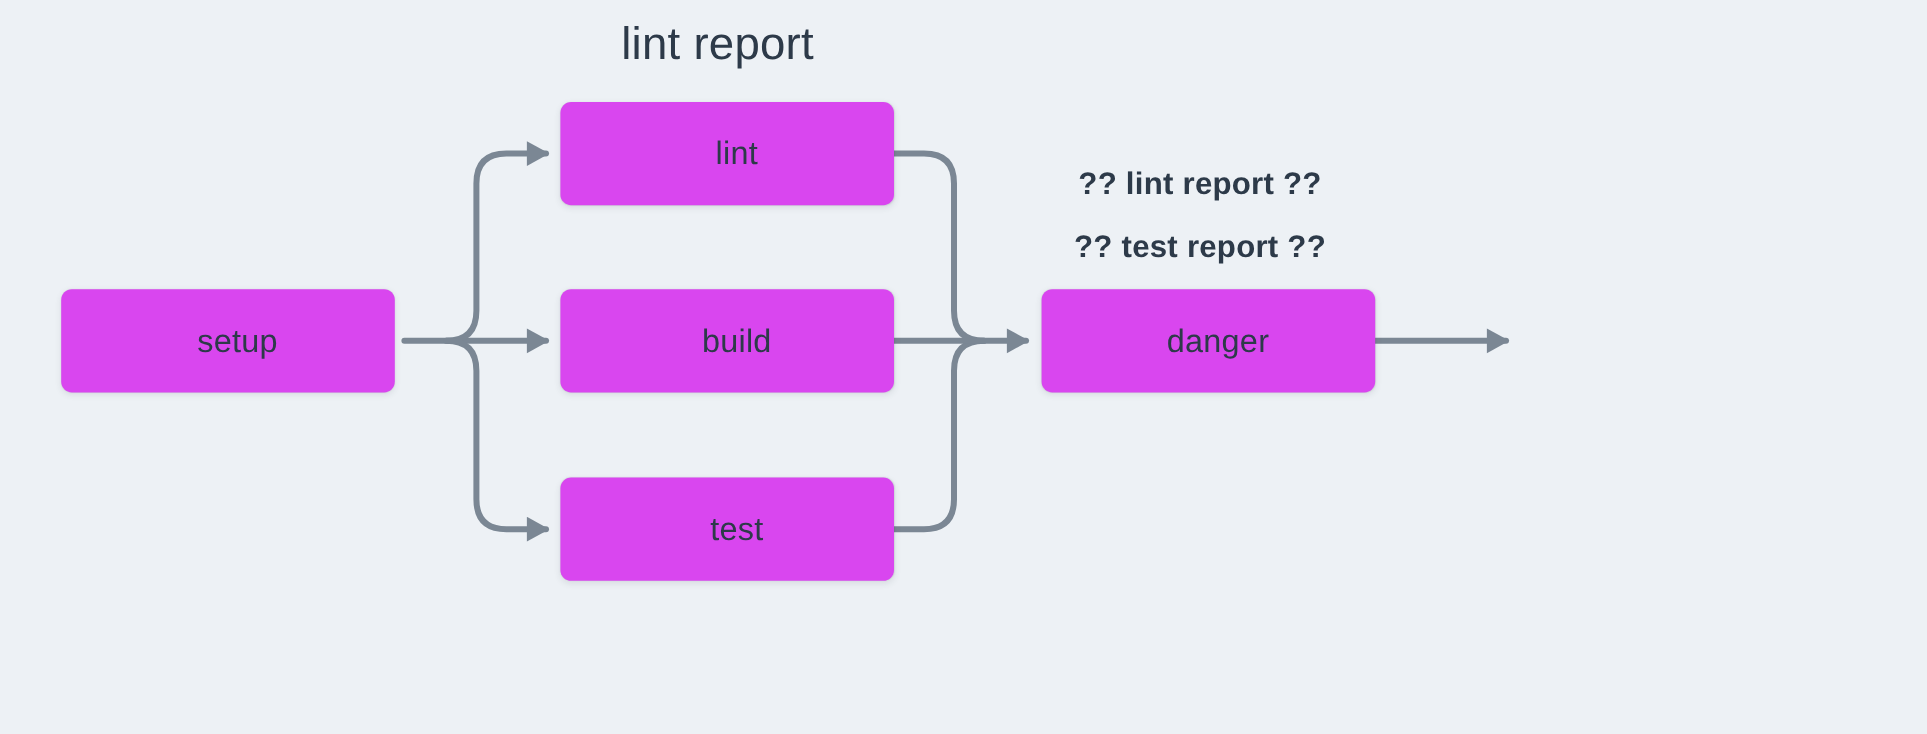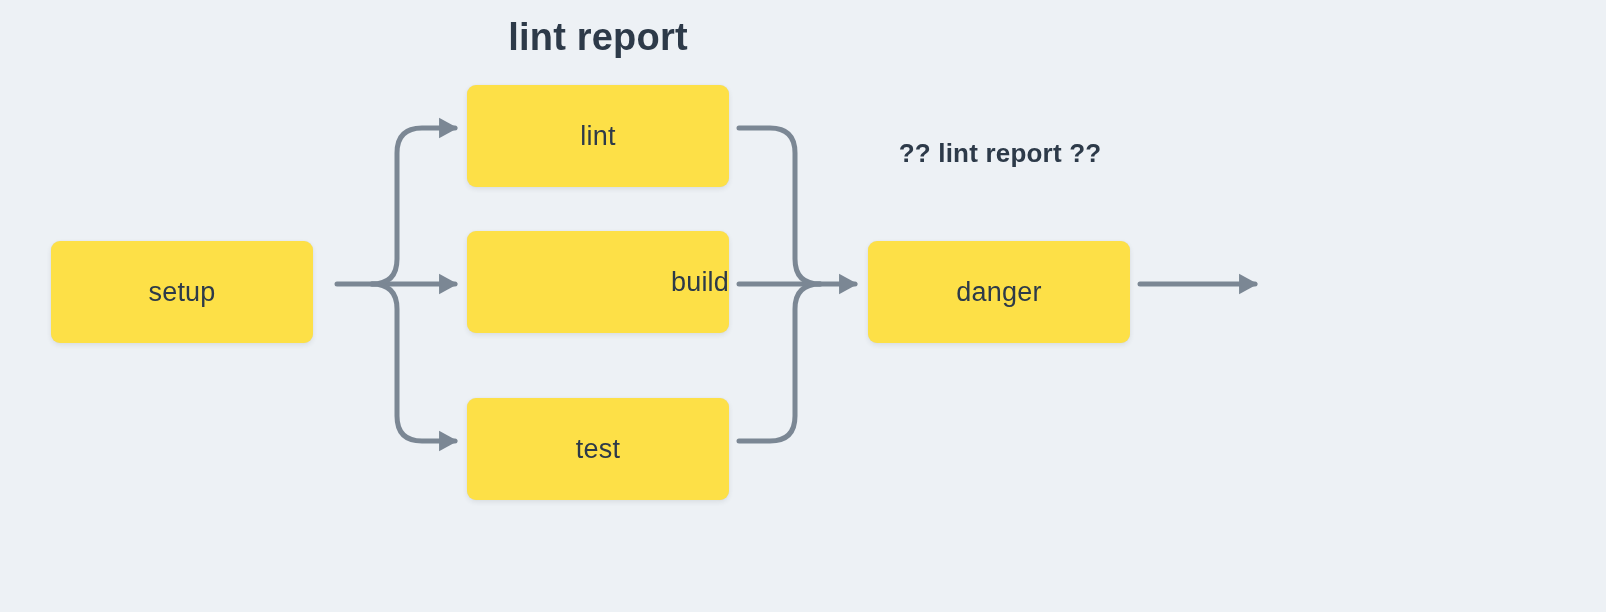--- a/index.html
+++ b/index.html
@@ -13,45 +13,46 @@
     position: relative;
     width: 1606px; height: 612px;
   }
   .edges {
     position: absolute; left: 0; top: 0;
     width: 1606px; height: 612px;
     z-index: 1;
   }
   .node {
     position: absolute;
-    width: 262px; height: 102px;
-    background: #fde047;
+    width: 262px; height: 86px;
+    background: #d946ef;
     border-radius: 9px;
     box-shadow: 0 2px 5px rgba(45, 55, 72, 0.10), 0 0 1px rgba(45, 55, 72, 0.10);
     display: flex; align-items: center; justify-content: center;
     z-index: 2;
+    padding-left: 16px;
   }
   .node-label {
     font-size: 27px;
     font-weight: 500;
     color: #2d3a49;
     letter-spacing: 0.2px;
   }
   .node-setup  { left: 51px;   top: 241px; }
   .node-lint   { left: 467px;  top: 85px;  }
-  .node-build  { left: 467px;  top: 231px; justify-content: flex-end; }
+  .node-build  { left: 467px;  top: 241px; }
   .node-test   { left: 467px;  top: 398px; }
   .node-danger { left: 868px;  top: 241px; }
   .node-slack  { left: 1268px; top: 241px; }
   .diagram-title {
     position: absolute;
     width: 262px;
     text-align: center;
     font-size: 38px;
-    font-weight: 700;
+    font-weight: 400;
     color: #2d3a49;
     z-index: 2;
     letter-spacing: 0.2px;
   }
   .title-lint-report { left: 467px; top: 16px; }
   .title-test-report { left: 467px; top: 496px; }
   .danger-annotation {
     position: absolute;
     left: 836px; top: 127px;
     width: 328px;
@@ -87,20 +88,21 @@
       <path d="M 739 284 H 855" marker-end="url(#arrowhead)"></path>
       <path d="M 1140 284 H 1255" marker-end="url(#arrowhead)"></path>
     </g>
   </svg>
 
   <div class="diagram-title title-lint-report">lint report</div>
 
 
   <div class="danger-annotation">
     <div class="annotation-line">?? lint report ??</div>
+    <div class="annotation-line">?? test report ??</div>
   </div>
 
   <div class="node node-setup">
     <span class="node-label">setup</span>
   </div>
 
   <div class="node node-lint">
     <span class="node-label">lint</span>
   </div>
 

